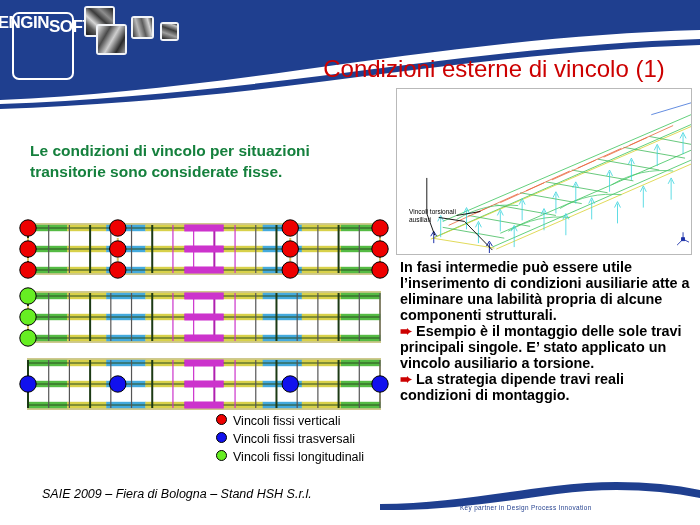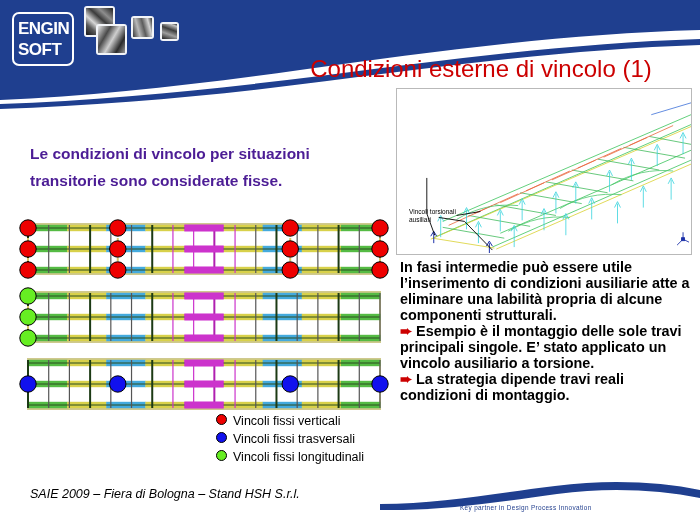--- a/index.html
+++ b/index.html
@@ -7,23 +7,23 @@
   body {
     position:relative; overflow:hidden; background:#ffffff;
     font-family:"Liberation Sans", sans-serif;
   }
   #slide { position:absolute; inset:0; background:#fff; }
 
   
   .hdr-svg { position:absolute; left:0; top:0; width:700px; height:112px; }
 
   .logo-box {
-    position:absolute; left:12px; top:12px; width:62px; height:54px;
+    position:absolute; left:12px; top:12px; width:62px; height:68px;
     border:2px solid #ffffff; border-radius:7px;
-    display:flex; flex-direction:column; justify-content:center;
+    display:flex; flex-direction:row; justify-content:center;
     align-items:flex-start; padding-left:4px;
   }
   .logo-l1, .logo-l2 {
     color:#fff; font-weight:bold; font-size:17px; line-height:17px;
     letter-spacing:-0.5px; font-family:"Liberation Sans", sans-serif;
   }
   .logo-l2 { margin-top:4px; }
 
   .thumb {
     position:absolute; background:#8a8a8a; border:2px solid #f2f4f8;
@@ -37,41 +37,41 @@
   .thumb.t2 i { background:linear-gradient(120deg,#e8e8e8 0%,#4a4a4a 30%,#cfcfcf 52%,#2b2b2b 78%,#9a9a9a 100%); }
   .thumb.t3 i { background:linear-gradient(75deg,#3a3a3a 0%,#b9b9b9 30%,#5c5c5c 55%,#d3d3d3 80%,#2e2e2e 100%); }
   .thumb.t4 i { background:linear-gradient(20deg,#202020 0%,#9e9e9e 35%,#3d3d3d 62%,#c2c2c2 88%,#1a1a1a 100%); }
 
   .thumb.t1 { left:84px; top:6px;  width:31px; height:31px; }
   .thumb.t2 { left:96px; top:24px; width:31px; height:31px; }
   .thumb.t3 { left:131px;top:16px; width:23px; height:23px; }
   .thumb.t4 { left:160px;top:22px; width:19px; height:19px; }
 
   .title {
-    position:absolute; left:283px; top:56px; width:396px;
+    position:absolute; left:296px; top:56px; width:396px;
     color:#cc0000; font-size:24px; line-height:26px; text-align:center;
     white-space:nowrap; font-family:"Liberation Sans", sans-serif;
   }
 
   
   .fem {
     position:absolute; left:396px; top:88px; width:296px; height:167px;
     background:#fff; border:1px solid #b9b9b9;
   }
   .fem svg { display:block; width:100%; height:100%; }
   .fem-cap {
     position:absolute; left:12px; top:119px;
     font-size:6.5px; line-height:8px; color:#000;
     font-family:"Liberation Sans", sans-serif; white-space:pre-line;
   }
 
   
   .lead {
     position:absolute; left:30px; top:140px; width:330px;
-    font-size:15.5px; line-height:27px; font-weight:bold; color:#4c1d95;
+    font-size:15.5px; line-height:21px; font-weight:bold; color:#15803d;
   }
 
   
   .diagram { position:absolute; }
   .diagram svg { display:block; }
   #dia1 { left:10px; top:218px; }
   #dia2 { left:10px; top:286px; }
   #dia3 { left:10px; top:353px; }
 
   
@@ -85,21 +85,21 @@
 
   
   .rtext {
     position:absolute; left:400px; top:259px; width:296px;
     font-size:14.4px; line-height:16px; font-weight:bold; color:#000;
   }
   .rtext .arw { color:#cc0000; font-weight:bold; }
 
   
   .footer-note {
-    position:absolute; left:30px; top:487px;
+    position:absolute; left:42px; top:487px;
     font-size:12.5px; font-style:italic; color:#000; white-space:nowrap;
   }
   .ftr-svg { position:absolute; left:380px; top:478px; width:320px; height:47px; }
   .tagline {
     position:absolute; left:460px; top:504px;
     font-size:6.4px; color:#223f8e; letter-spacing:0.35px; white-space:nowrap;
   }
 </style>
 </head>
 <body>

